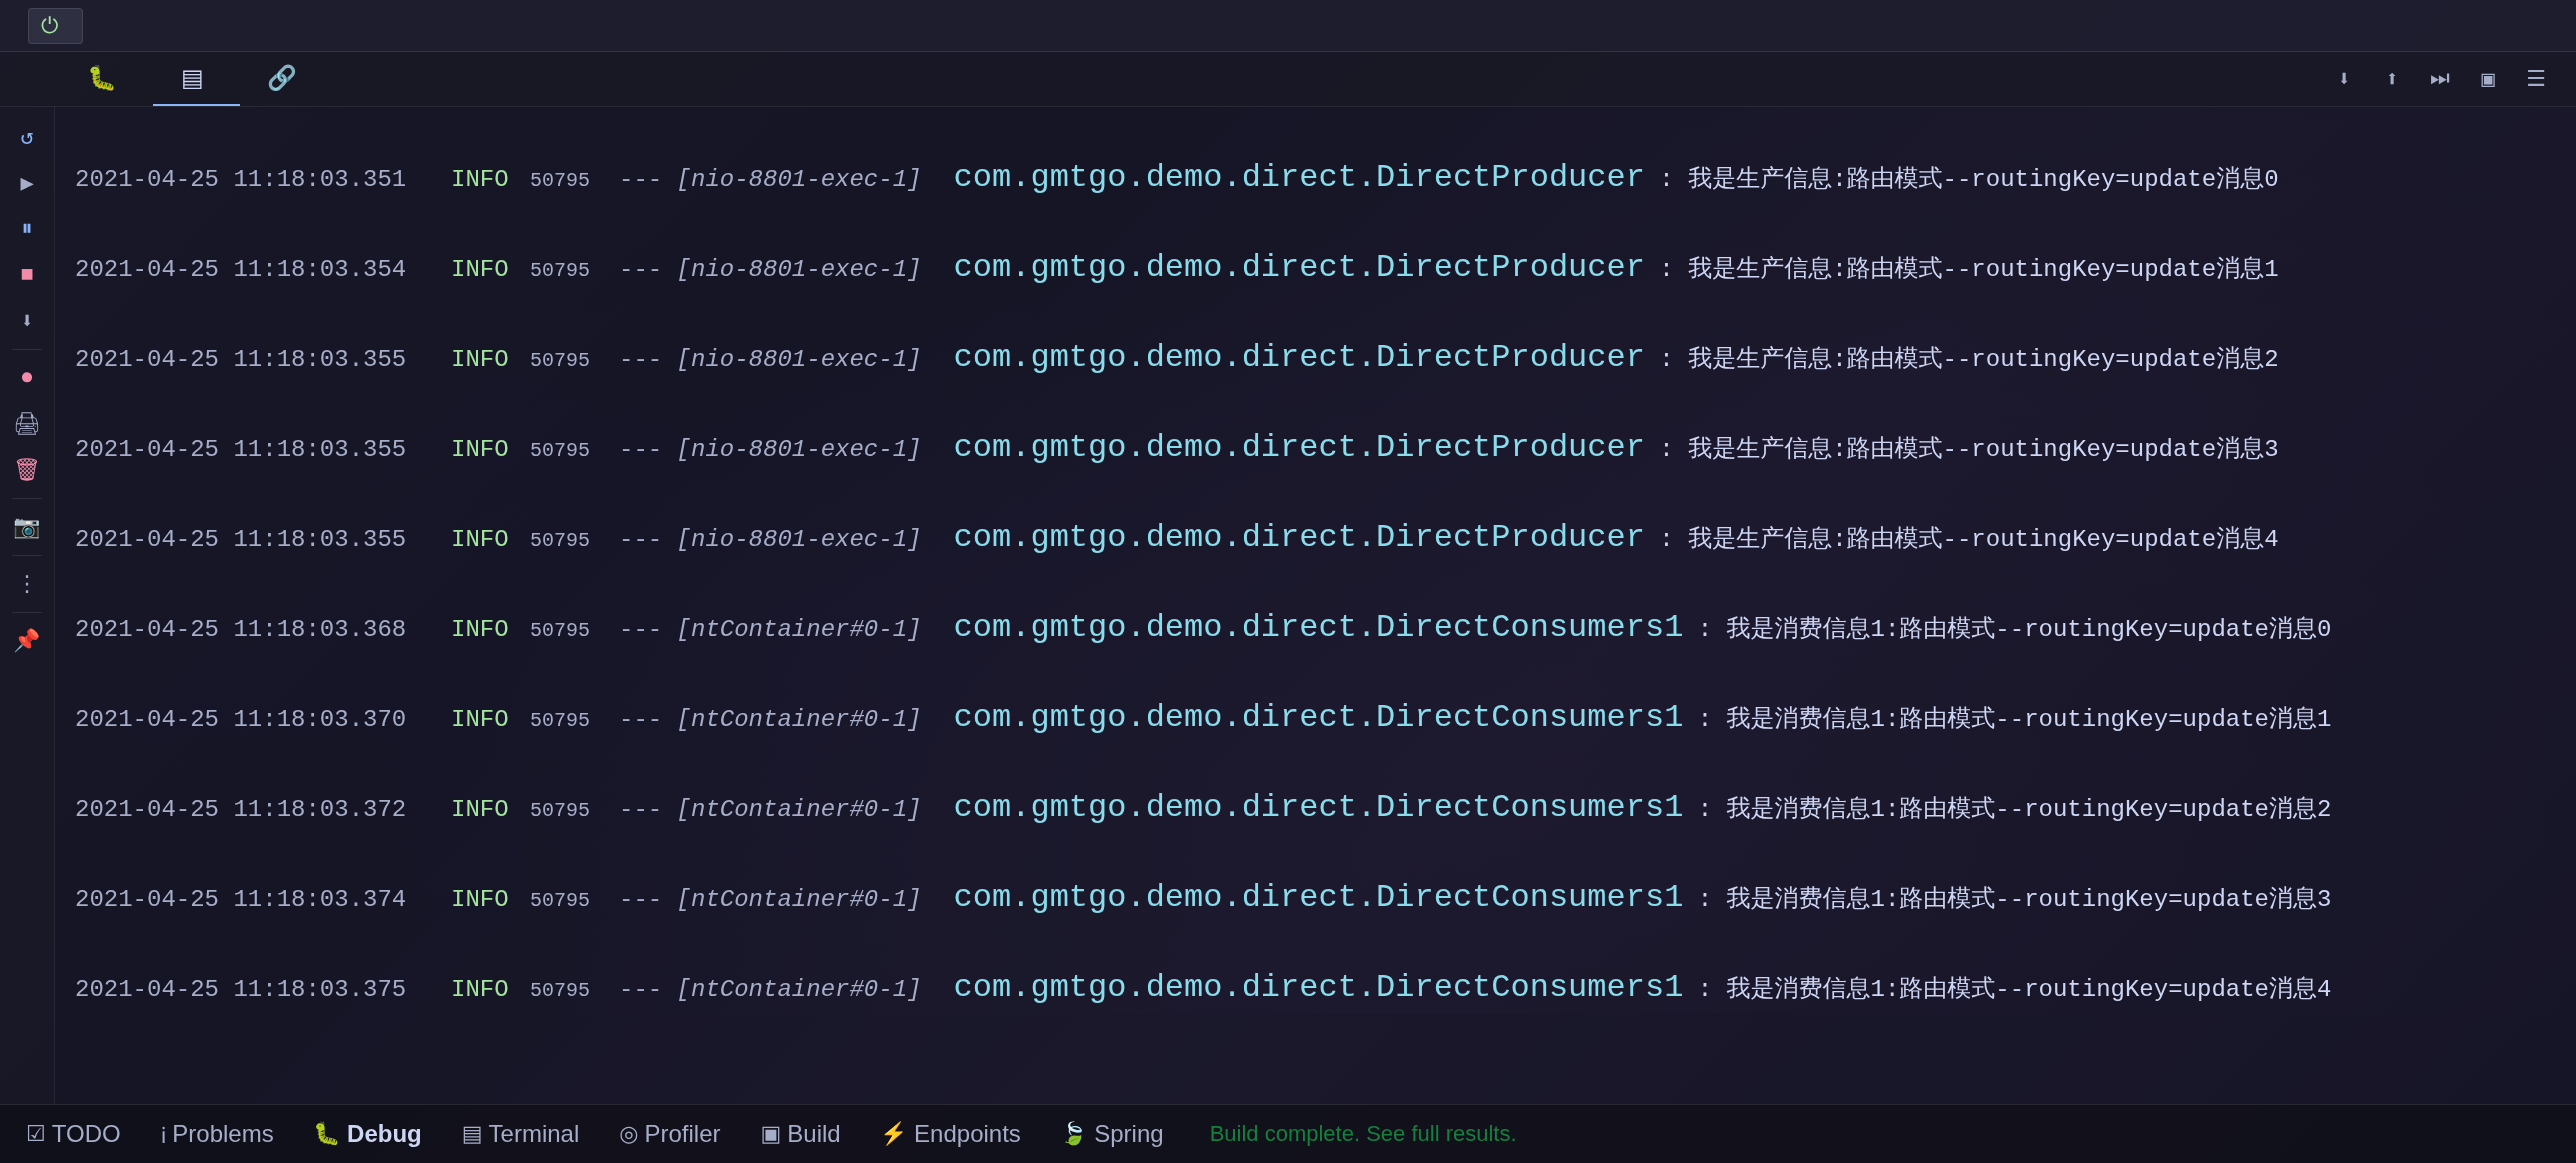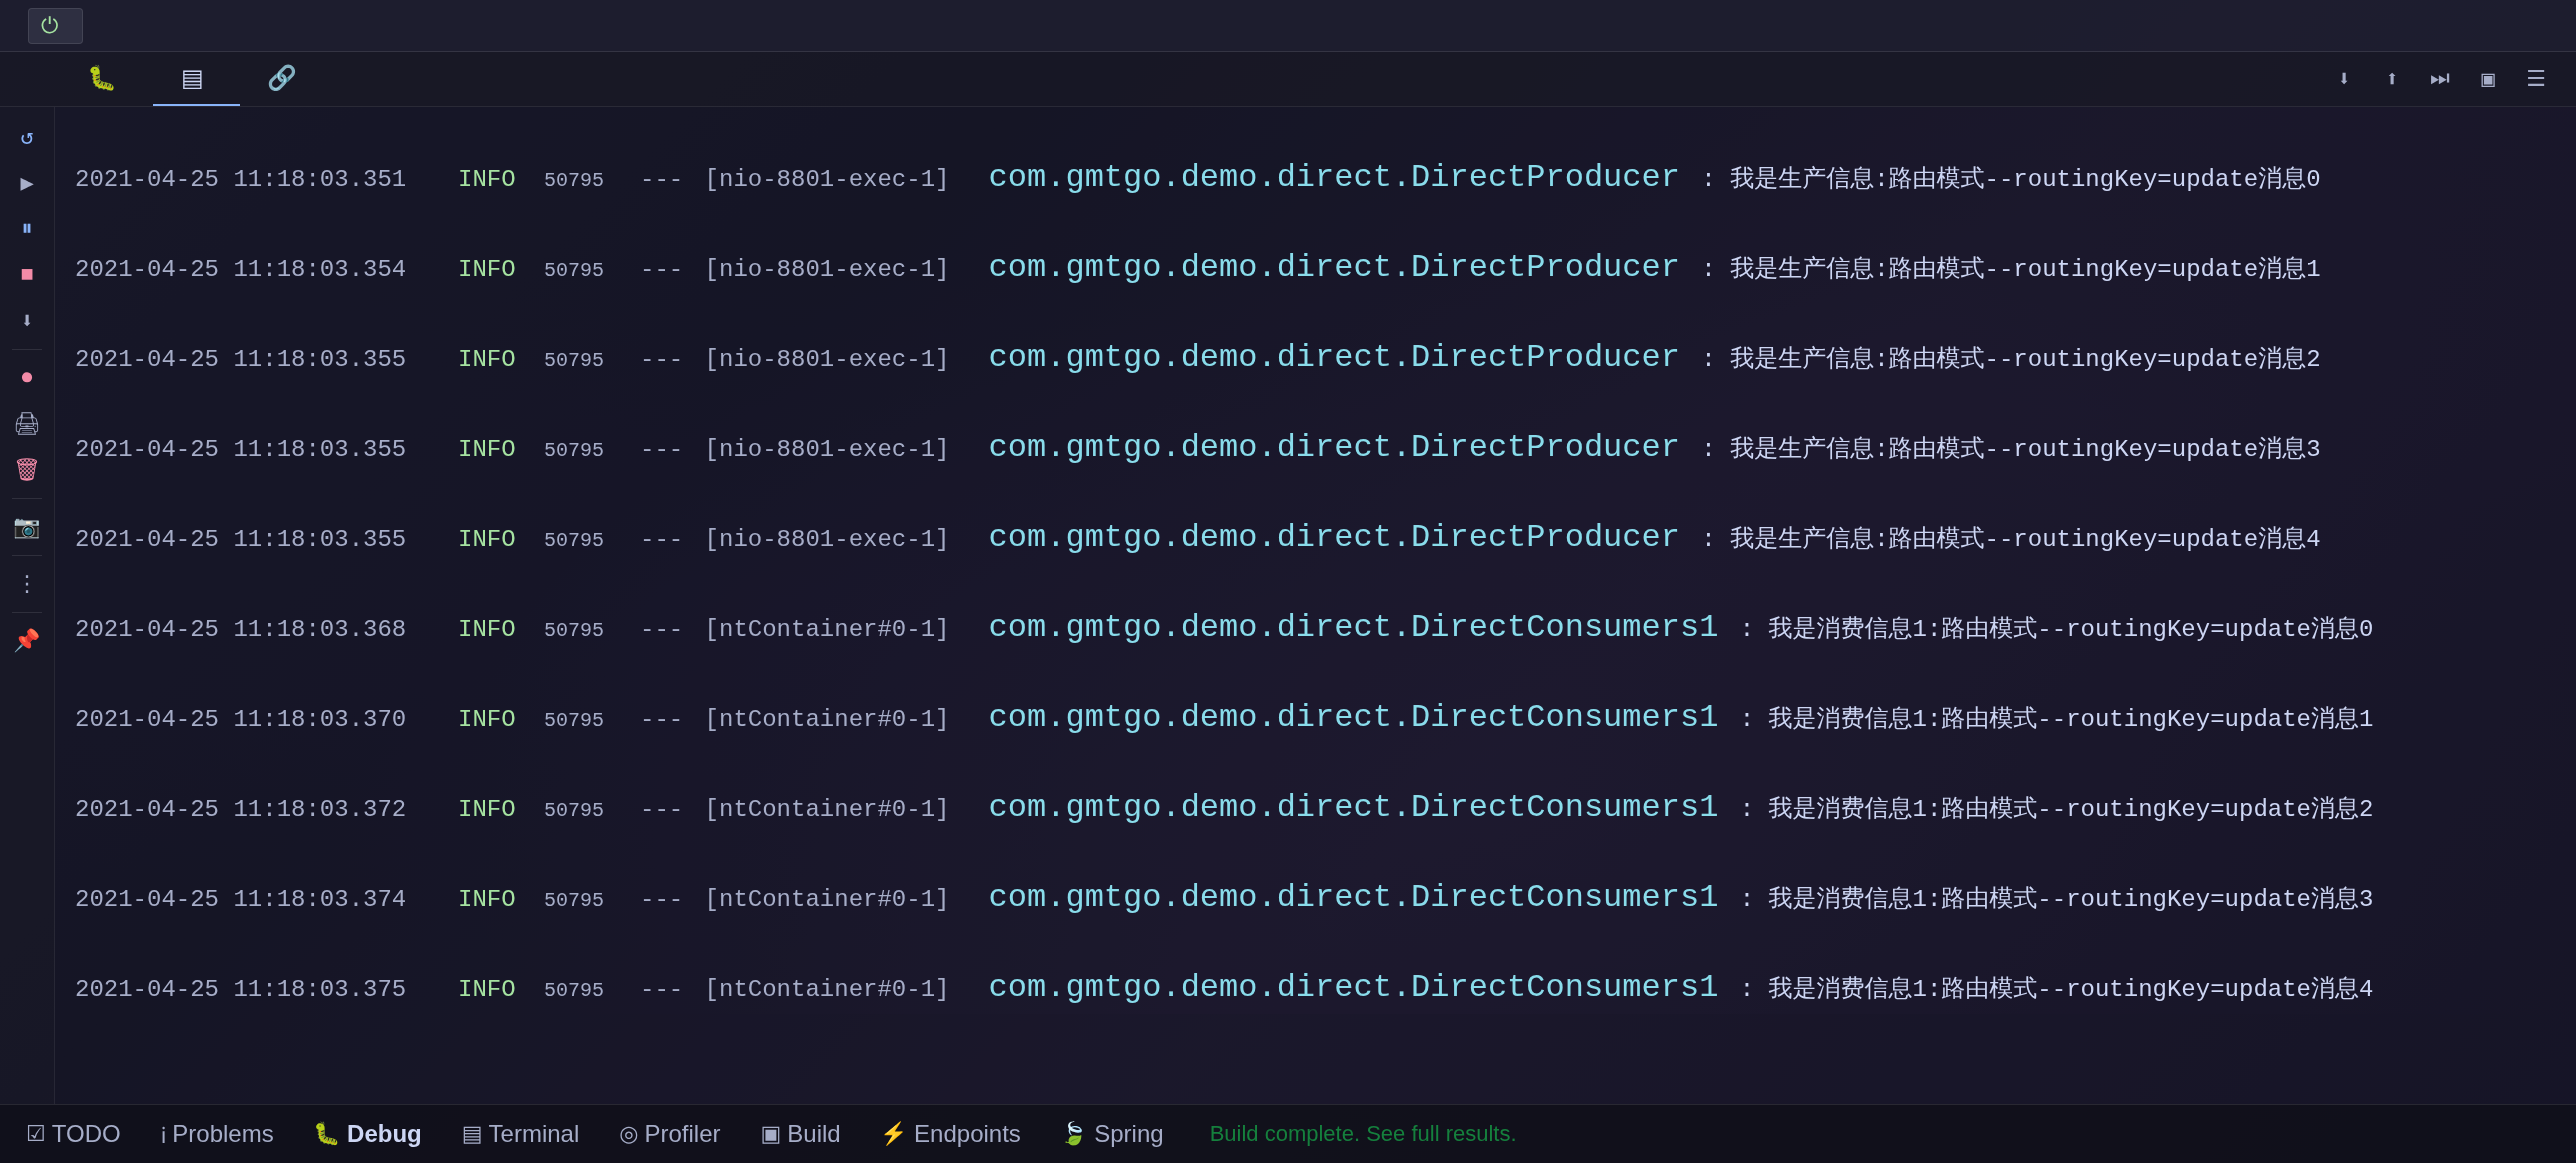--- a/index.html
+++ b/index.html
@@ -190,21 +190,21 @@
       background: rgba(20,20,35,0.6);
     }
 
     .log-line {
       display: flex;
       align-items: baseline;
       padding: 3px 20px;
       font-size: 24px;
       line-height: 1.5;
       white-space: nowrap;
-      gap: 7px;
+      gap: 0;
     }
 
     .log-timestamp {
       color: #a6adc8;
       min-width: 376px;
       font-size: 24px;
     }
 
     .log-level {
       color: #a6e3a1;
@@ -222,20 +222,21 @@
     .log-separator {
       color: #a6adc8;
       min-width: 50px;
       font-size: 24px;
     }
 
     .log-thread {
       color: #a6adc8;
       min-width: 277px;
       font-size: 24px;
+      font-style: italic;
     }
 
     .log-class {
       color: #89dceb;
       min-width: 594px;
       font-size: 32px;
     }
 
     .log-class.consumer {
       color: #89dceb;

